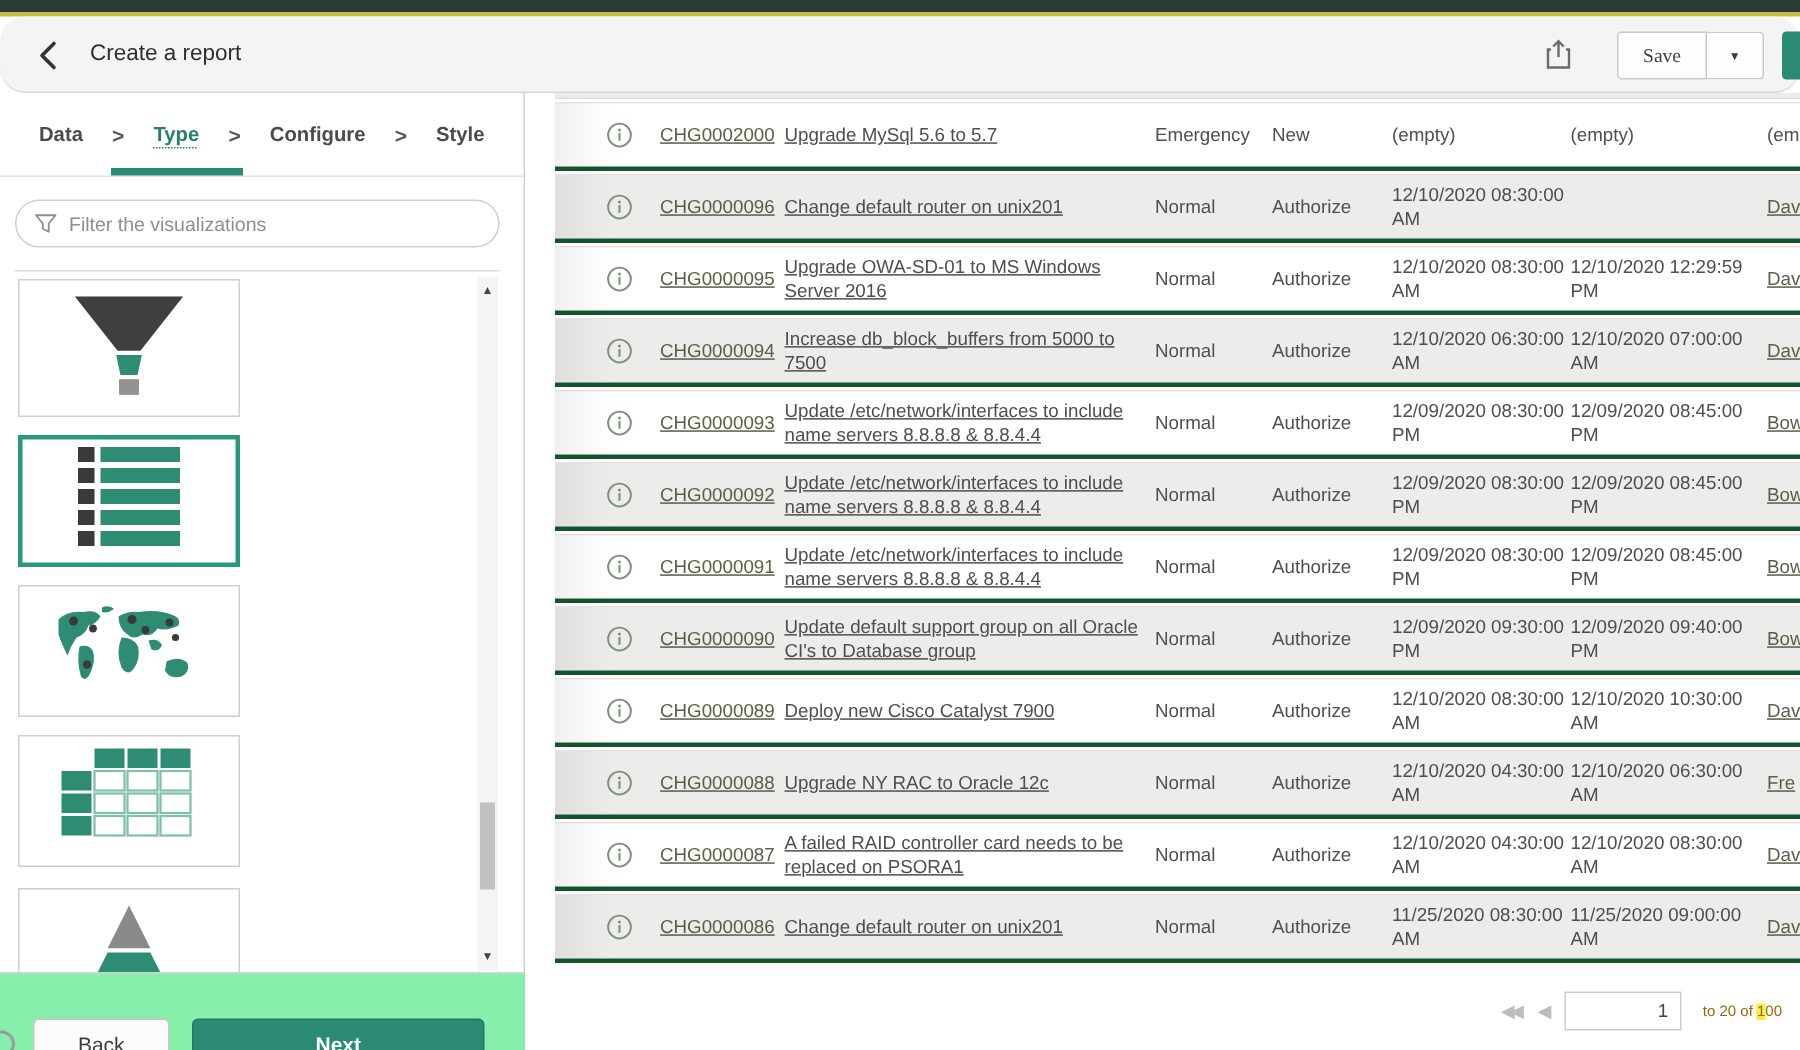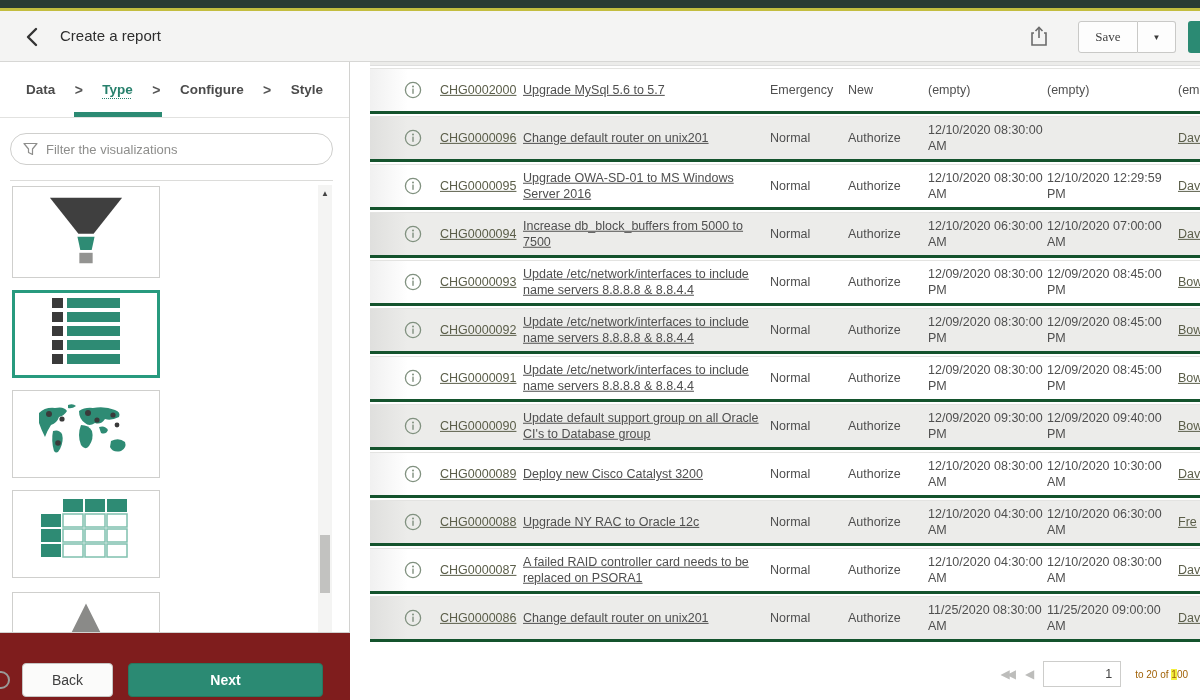--- a/index.html
+++ b/index.html
@@ -5,21 +5,21 @@
   * { margin:0; padding:0; box-sizing:border-box; }
   html,body { background:#ddd; }
   body { font-family:"Liberation Sans", sans-serif; }
   .screen { position:relative; width:1200px; height:700px; background:#fff; overflow:hidden; }
 
   
   .top-strip { position:absolute; left:0; top:0; width:1200px; height:8px; background:#2b3b33; }
   .yellow-line { position:absolute; left:0; top:8px; width:1200px; height:3px; background:#c3bd3f; }
 
   
-  .app-header { position:absolute; left:0; top:11px; width:1200px; height:51px; background:#f4f4f3; border-bottom:1px solid #d7d7d5; }
+  .app-header { position:absolute; left:0; top:11px; width:1200px; height:51px; background:#f4f4f3; border-bottom:1px solid #d7d7d5;border-radius:17px; }
   .back-btn { position:absolute; left:20px; top:15px; width:24px; height:24px; background:none; border:none; cursor:pointer; }
   .page-title { position:absolute; left:60px; top:16px; font-size:15px; font-weight:400; color:#2e2e2e; }
   .share-btn { position:absolute; left:1026px; top:13px; width:26px; height:26px; background:none; border:none; cursor:pointer; }
   .save-group { position:absolute; left:1078px; top:10px; height:32px; display:flex; }
   .save-btn { width:60px; height:32px; background:#fdfdfd; border:1px solid #c9c9c7; border-radius:3px 0 0 3px; font-size:13px; color:#3f3f3f; font-family:Liberation Serif, serif; cursor:pointer; }
   .save-caret { width:38px; height:32px; background:#fdfdfd; border:1px solid #c9c9c7; border-left:none; border-radius:0 3px 3px 0; font-size:8px; color:#3a3a3a; cursor:pointer; }
   .edge-green-btn { position:absolute; left:1188px; top:10px; width:12px; height:32px; background:#2b8a73; border-radius:3px 0 0 3px; cursor:pointer; }
 
   
   .left-panel { position:absolute; left:0; top:62px; width:350px; height:638px; background:#fff; border-right:1px solid #d2d2d0; }
@@ -44,21 +44,21 @@
   .viz-map { top:210px; height:88px; }
   .viz-table { top:310px; height:88px; }
   .viz-pyramid { top:412px; height:88px; }
 
   .panel-scrollbar { position:absolute; left:318px; top:123px; width:14px; height:462px; background:#f4f4f3; }
   .sb-arrow { position:absolute; left:0; width:14px; height:14px; font-size:8px; color:#444; text-align:center; line-height:14px; cursor:pointer; }
   .sb-up { top:2px; }
   .sb-down { bottom:2px; }
   .sb-thumb { position:absolute; left:2px; top:350px; width:10px; height:58px; background:#c2c2c0; cursor:grab; }
 
-  .panel-footer { position:absolute; left:0; bottom:0; width:350px; height:68px; background:#7f1d1d; border-top:1px solid #d2d2d0;padding-left:12px; }
+  .panel-footer { position:absolute; left:0; bottom:0; width:350px; height:52px; background:#86efac; border-top:1px solid #d2d2d0;padding-left:12px; }
   .help-partial { position:absolute; left:-8px; top:38px; width:18px; height:18px; border:2px solid #9a9a98; border-radius:50%; }
   .btn-back { position:absolute; left:22px; top:30px; width:91px; height:34px; background:#fbfbfa; border:1px solid #c6c6c4; border-radius:4px; font-size:14px; color:#3f3f3f; font-family:inherit; cursor:pointer; }
   .btn-next { position:absolute; left:128px; top:30px; width:195px; height:34px; background:#2b8a73; border:1px solid #27785f; border-radius:4px; font-size:14px; font-weight:700; color:#fff; font-family:inherit; cursor:pointer; }
 
   
   .report-preview { position:absolute; left:350px; top:62px; width:850px; height:638px; background:#fff; }
   .partial-row { position:absolute; left:20px; top:0; width:830px; height:4px; background:#ececea; border-bottom:1px solid #dedede; }
   .tbody { position:absolute; left:20px; top:6px; width:830px; }
   .trow { position:relative; height:46px; margin-bottom:2px; background:#fff; border-top:1px solid #e3e3e1; border-bottom:3px solid #14532d; }
   .trow.alt { background:#ececea; }
@@ -391,21 +391,21 @@
 
   <div class="trow">
     <span class="cell icon-cell">
       <svg width="18" height="18" viewBox="0 0 18 18">
         <circle cx="9" cy="9" r="7.6" fill="none" stroke="#80917f" stroke-width="1.3"></circle>
         <circle cx="9" cy="5.6" r="1" fill="#80917f"></circle>
         <rect x="8.3" y="7.6" width="1.4" height="5.2" fill="#80917f"></rect>
       </svg>
     </span>
     <a class="cell chg">CHG0000089</a>
-    <span class="cell desc">Deploy new Cisco Catalyst 3200</span>
+    <span class="cell desc">Deploy new Cisco Catalyst 7900</span>
     <span class="cell prio">Normal</span>
     <span class="cell state">Authorize</span>
     <span class="cell dstart">12/10/2020 08:30:00 AM</span>
     <span class="cell dend">12/10/2020 10:30:00 AM</span>
     <a class="cell name">Dav</a>
   </div>
 
   <div class="trow alt">
     <span class="cell icon-cell">
       <svg width="18" height="18" viewBox="0 0 18 18">

